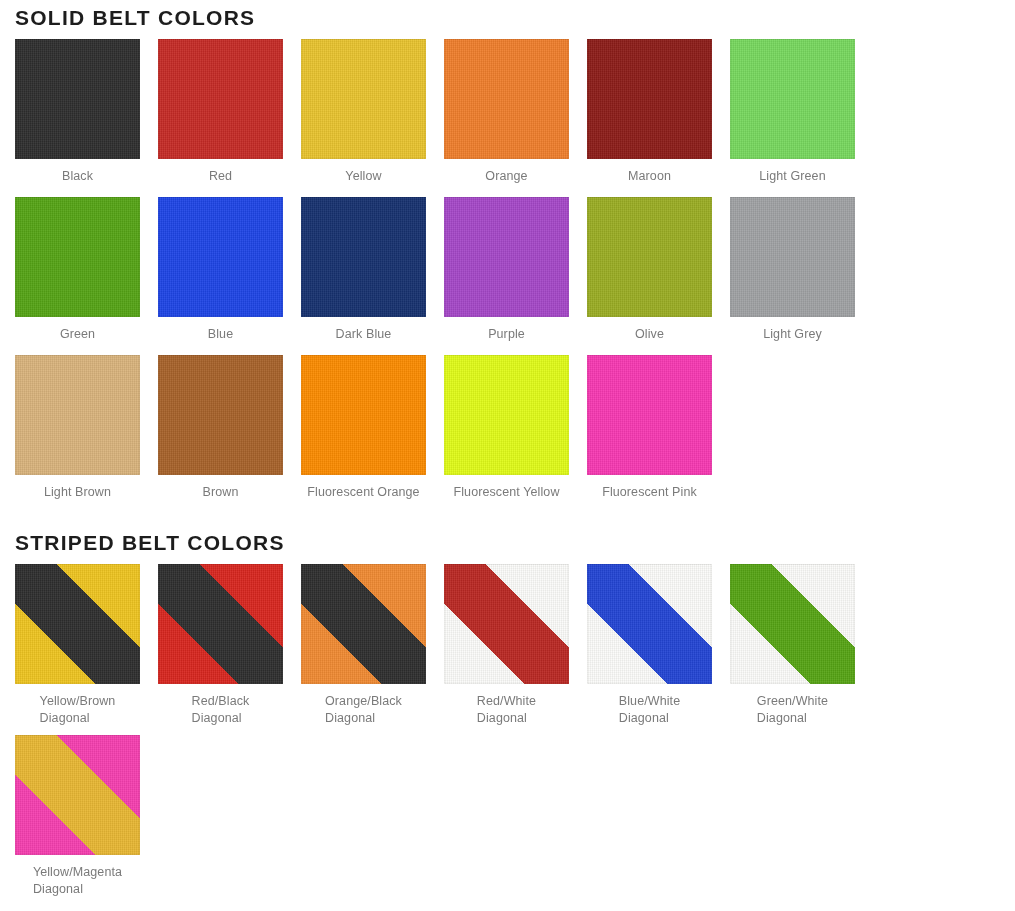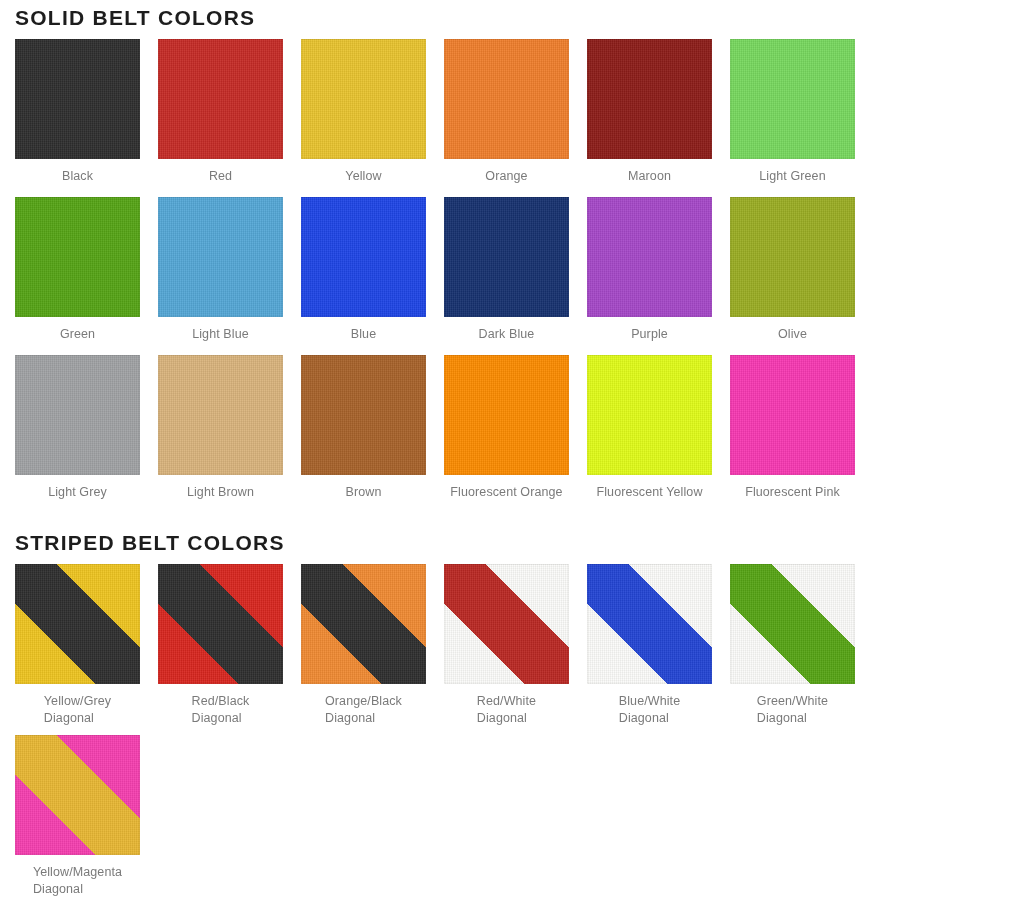--- a/index.html
+++ b/index.html
@@ -117,24 +117,20 @@
         </div>
         <div class="cell">
           <div class="swatch" style="background:#77d85e;"></div>
           <div class="caption">Light Green</div>
         </div>
         <div class="cell">
           <div class="swatch" style="background:#55a415;"></div>
           <div class="caption">Green</div>
         </div>
         <div class="cell">
-          <div class="swatch" style="background:#54a7d6;"></div>
-          <div class="caption">Light Blue</div>
-        </div>
-        <div class="cell">
           <div class="swatch" style="background:#1e45e6;"></div>
           <div class="caption">Blue</div>
         </div>
         <div class="cell">
           <div class="swatch" style="background:#16316f;"></div>
           <div class="caption">Dark Blue</div>
         </div>
         <div class="cell">
           <div class="swatch" style="background:#a548c8;"></div>
           <div class="caption">Purple</div>
@@ -168,21 +164,21 @@
           <div class="caption">Fluorescent Pink</div>
         </div>
       </div>
   </section>
 
   <section class="section" id="section-striped">
     <h2 class="section-title">STRIPED BELT COLORS</h2>
     <div class="grid" id="grid-striped-row1">
         <div class="cell">
           <div class="swatch" style="background: linear-gradient(45deg, #eec420 0 33%, #2e2e2e 33% 34%, #2e2e2e 34% 66%, #eec420 66% 100%);"></div>
-          <div class="caption">Yellow/Grey
+          <div class="caption">Yellow/Brown
 Diagonal</div>
         </div>
         <div class="cell">
           <div class="swatch" style="background: linear-gradient(45deg, #d8261f 0 33%, #2e2e2e 33% 34%, #2e2e2e 34% 66%, #d8261f 66% 100%);"></div>
           <div class="caption">Red/Black
 Diagonal</div>
         </div>
         <div class="cell">
           <div class="swatch" style="background: linear-gradient(45deg, #f08a32 0 33%, #2e2e2e 33% 34%, #2e2e2e 34% 66%, #f08a32 66% 100%);"></div>
           <div class="caption">Orange/Black

